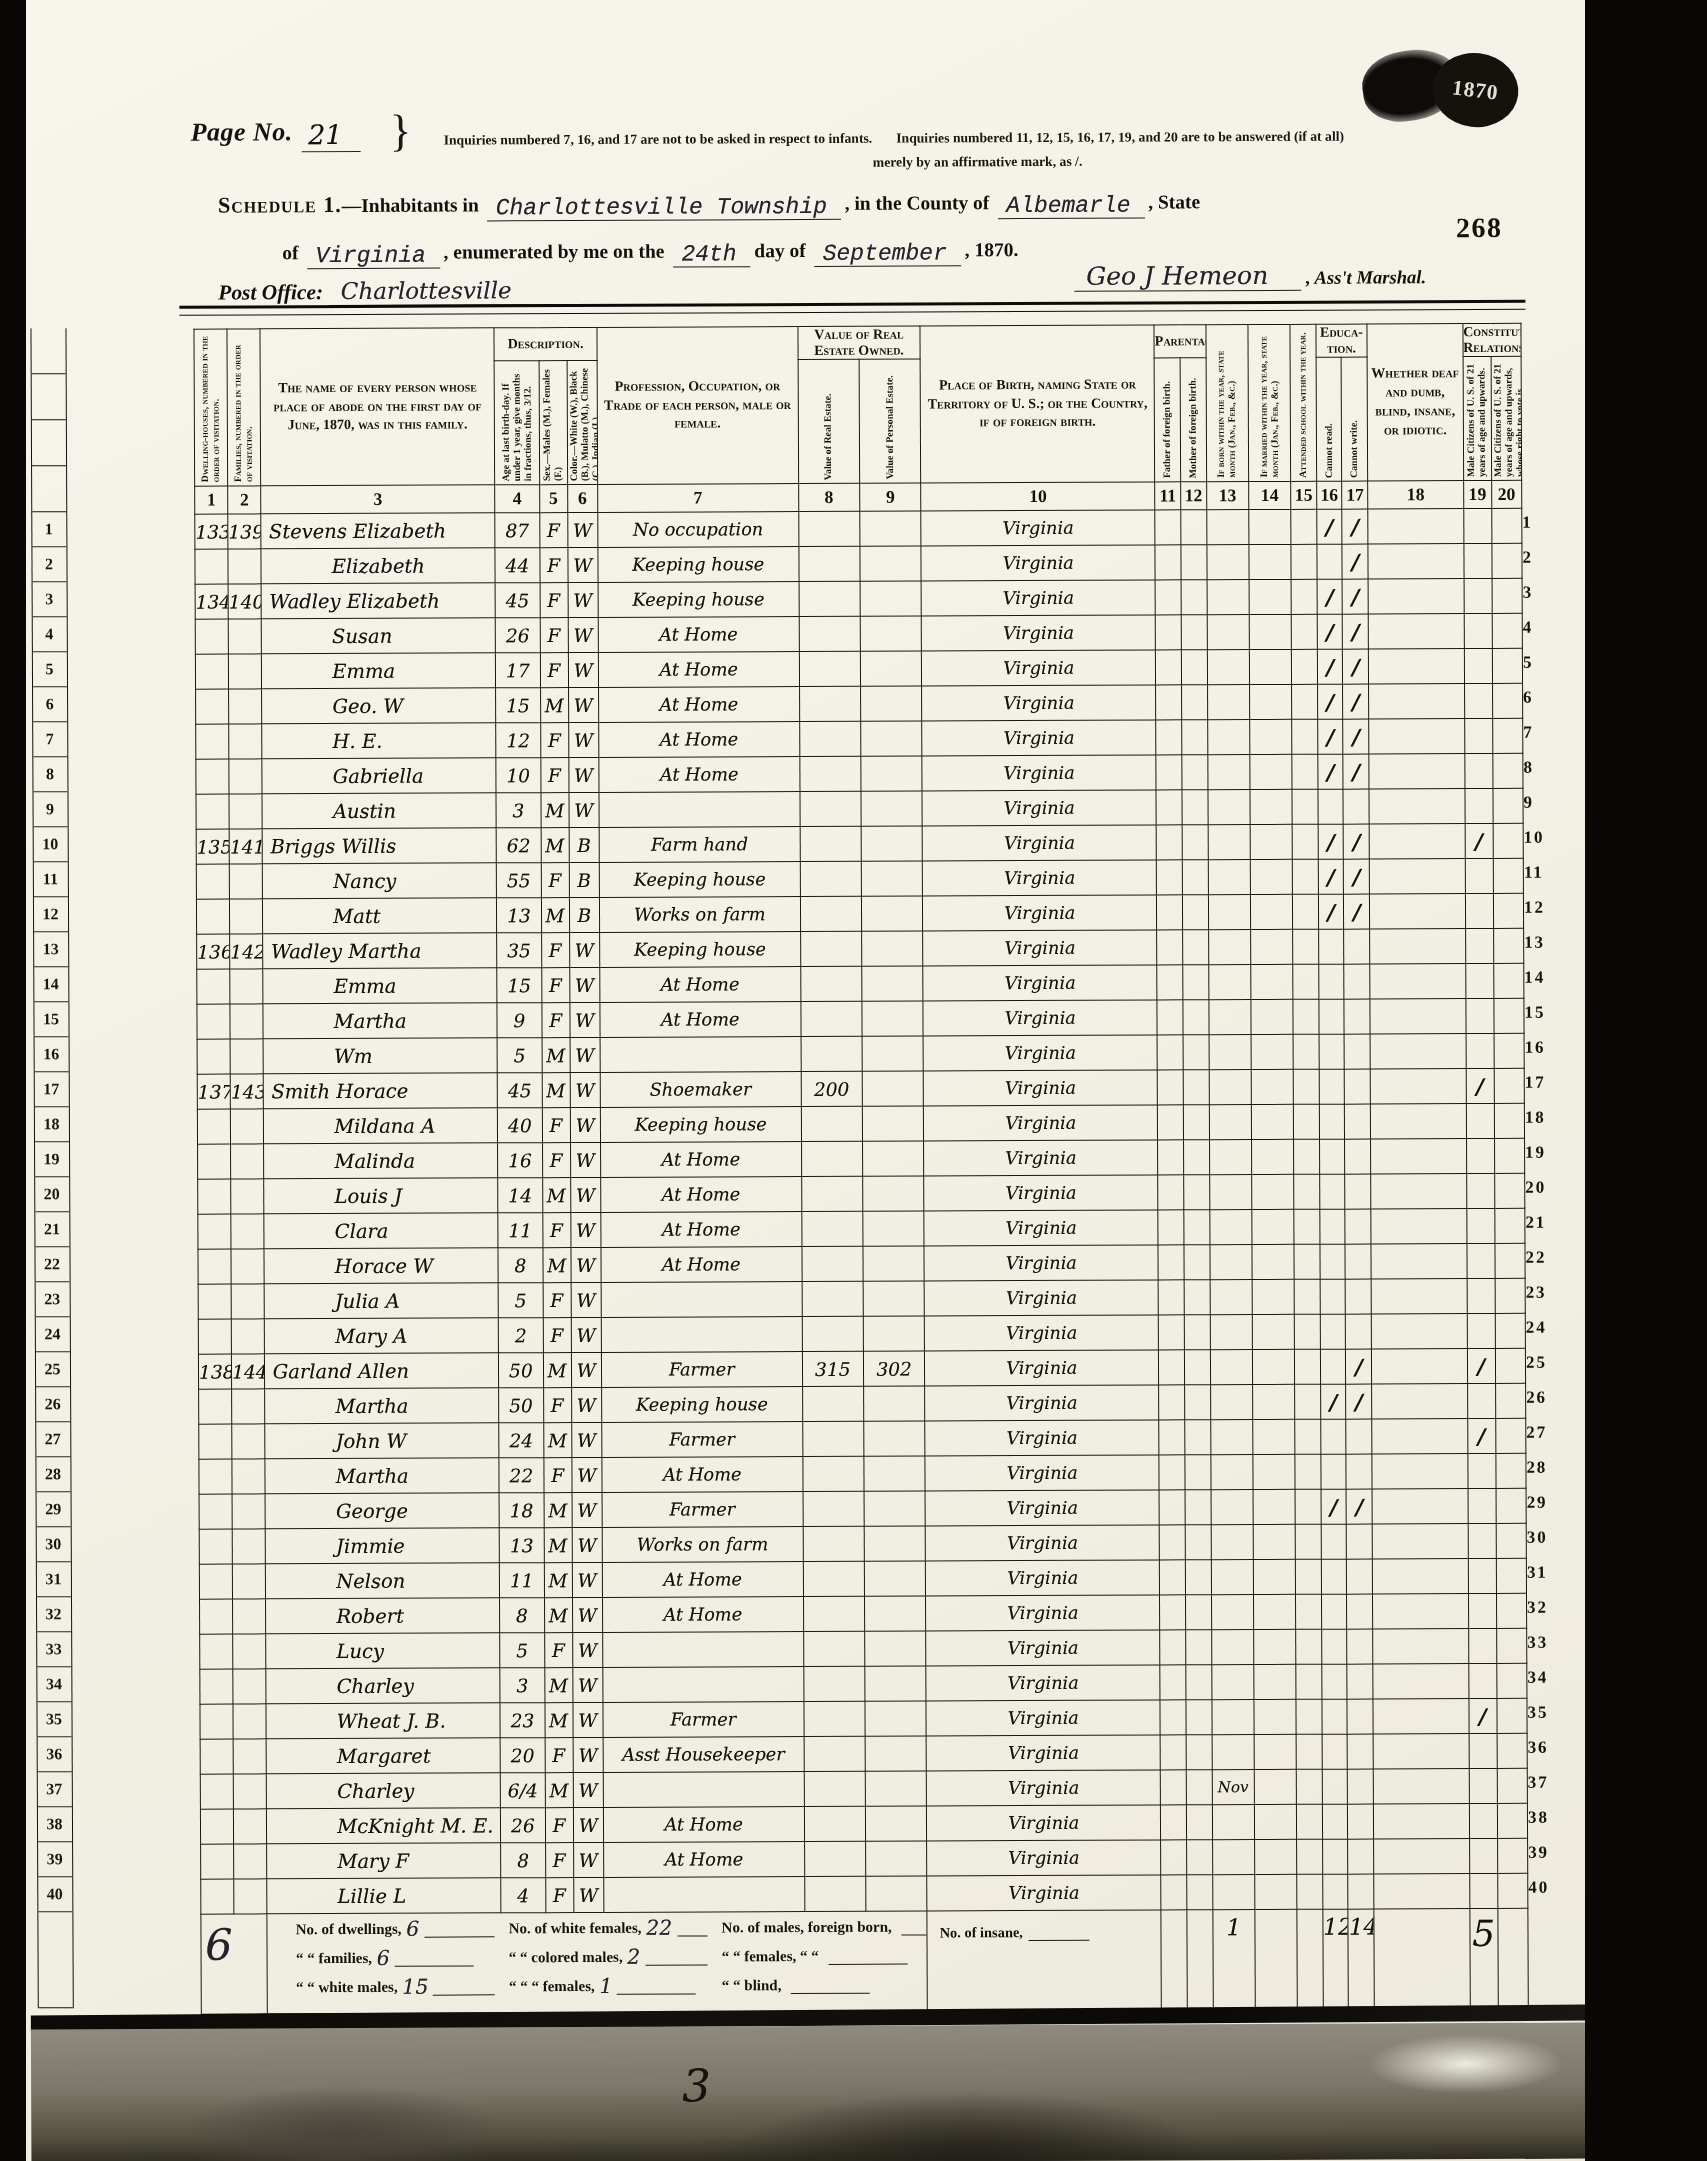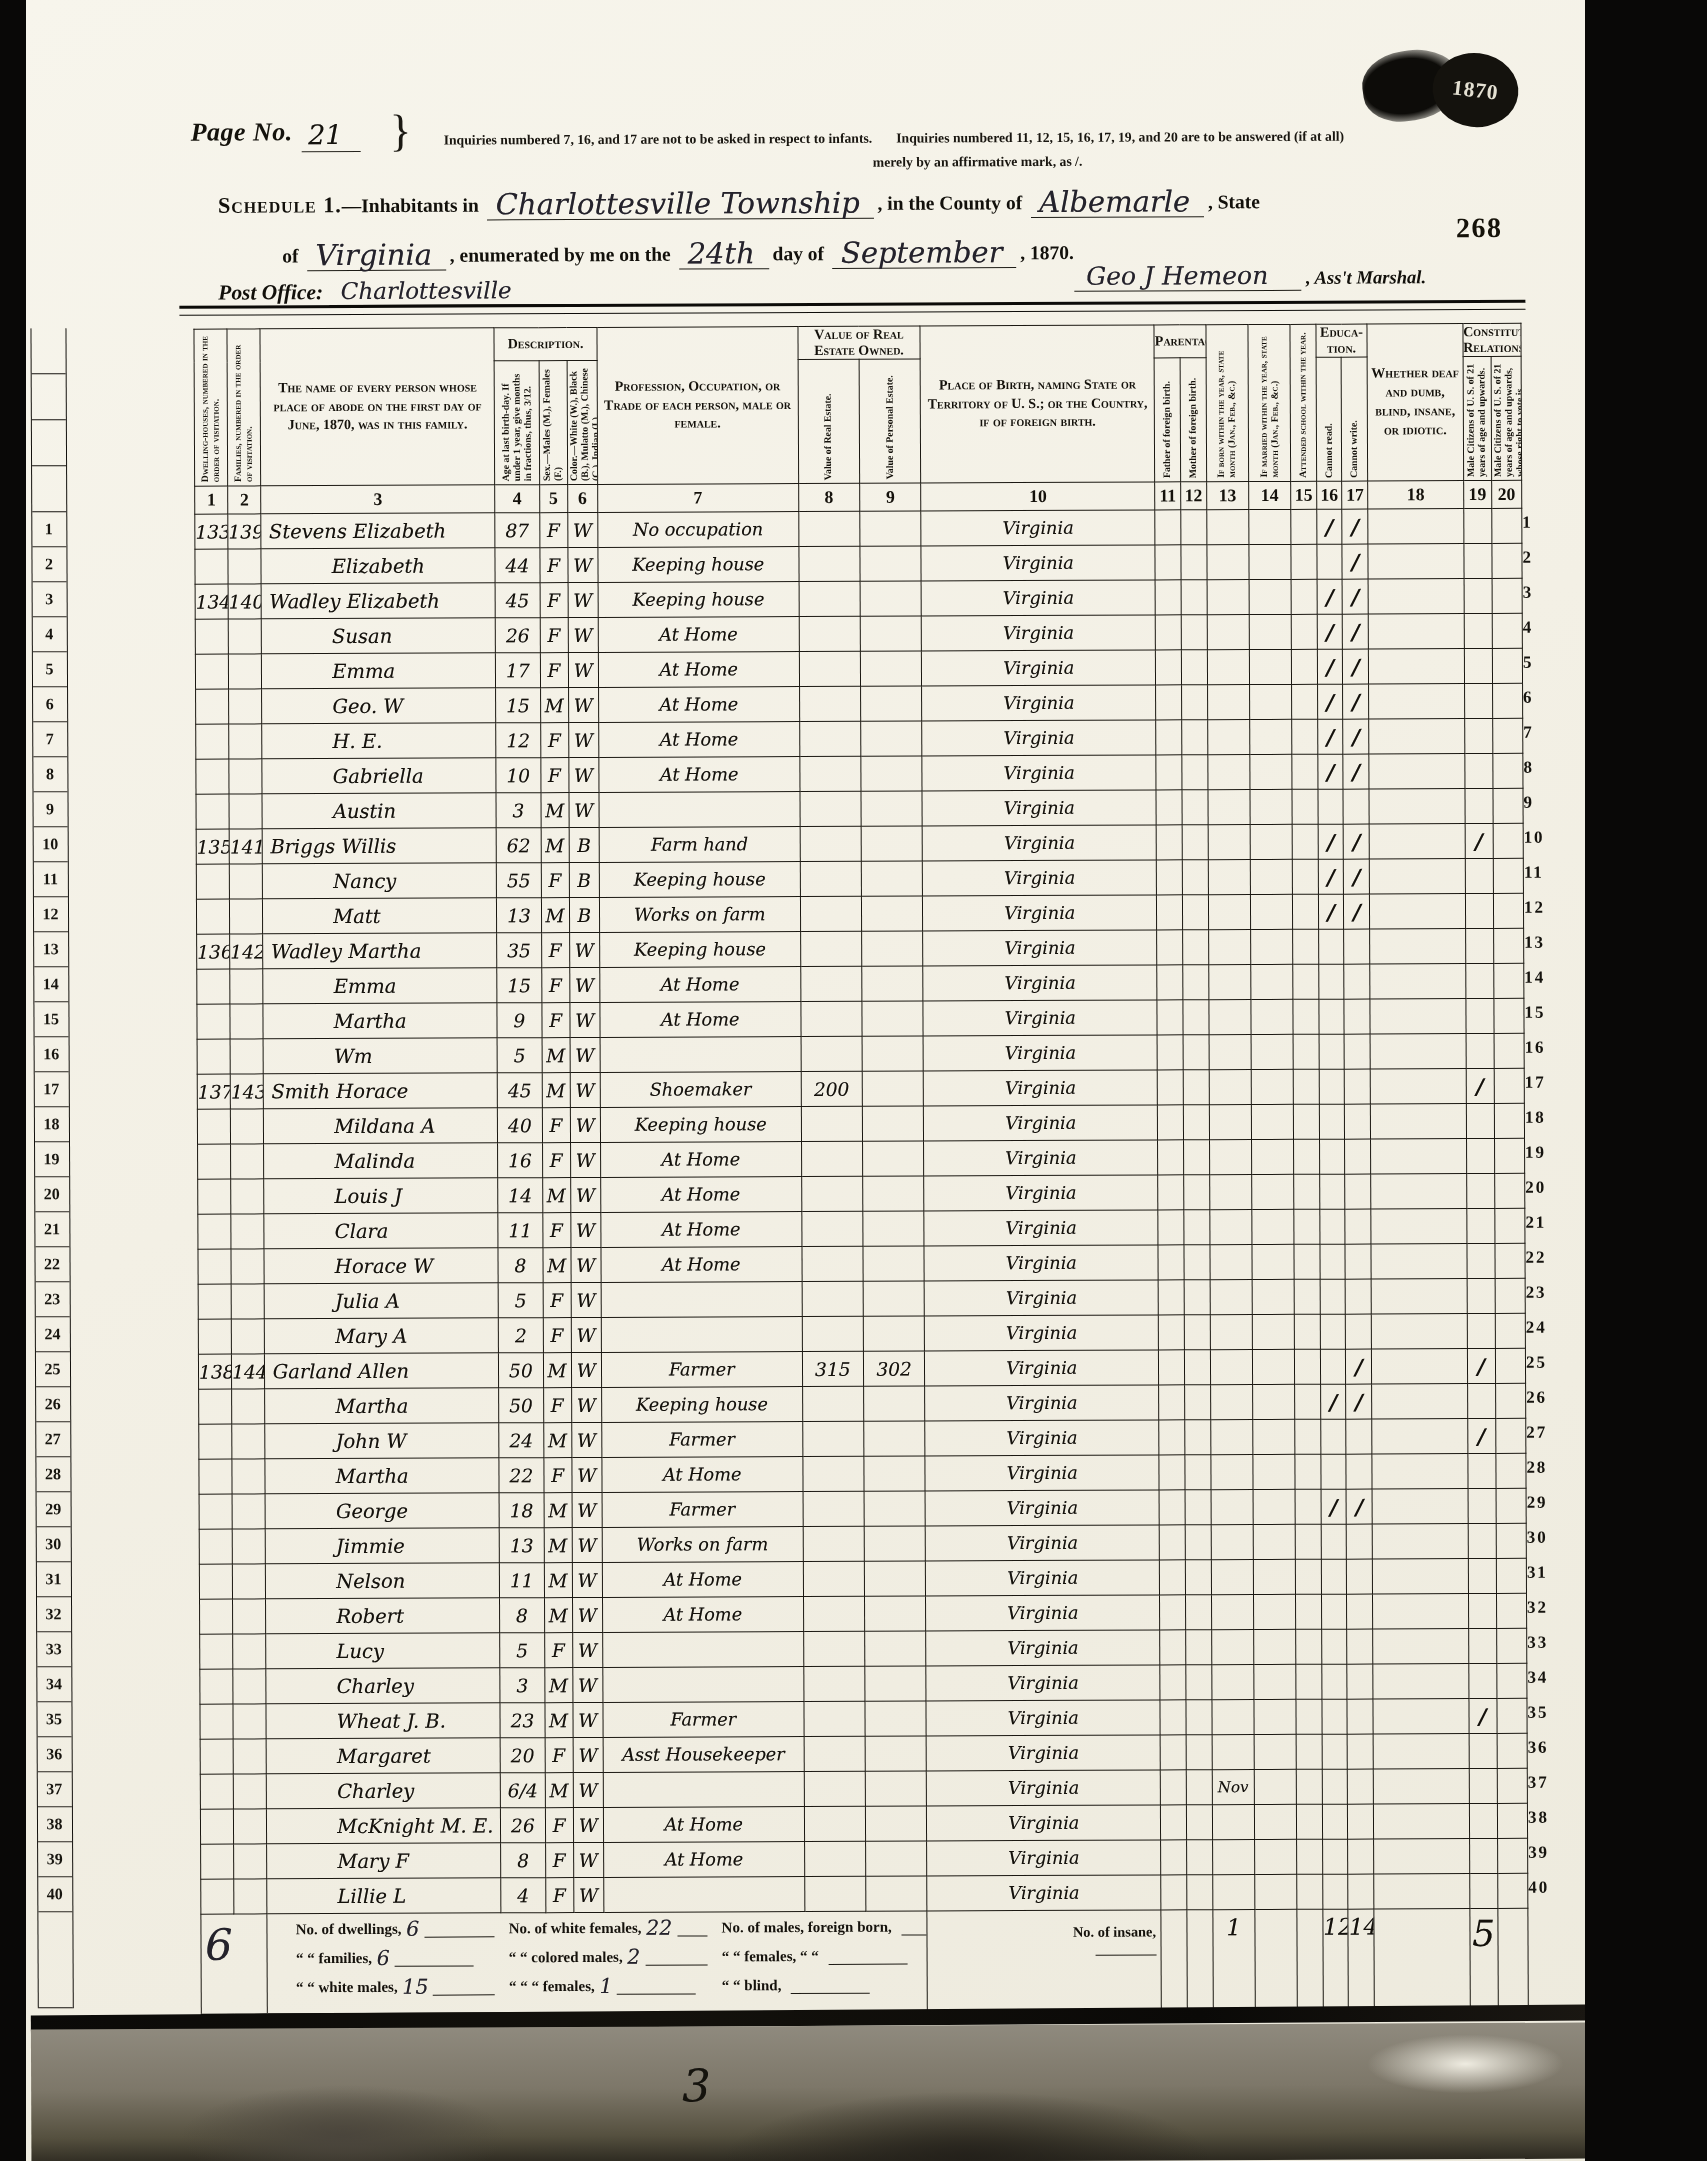--- a/index.html
+++ b/index.html
@@ -66,23 +66,23 @@
     background:#14120d;
     display:flex;align-items:center;justify-content:center;
     transform:rotate(7deg);
   }
   .stamp-year{font-size:21.4px;font-weight:bold;color:#e4e0d2;letter-spacing:0.9px;}
   .sched-line1{left:195px;top:190px;font-size:19.5px;white-space:nowrap;color:#12100b;}
   .sched-line2{left:259px;top:240px;font-size:19.5px;white-space:nowrap;color:#12100b;}
   .sched-title{font-variant:small-caps;font-weight:bold;font-size:22.3px;letter-spacing:0.9px;}
   .sched-bold{font-weight:bold;text-align:right;}
   .fill-hw{
-    display:inline-block;font-size:29px;line-height:.9;
+    display:inline-block;font-size:23px;line-height:.9;
     border-bottom:1.9px solid #1d1b15;padding:0 14px 1.9px 8.4px;margin:0 3.7px;
-    vertical-align:-2.8px;white-space:nowrap;
+    vertical-align:-2.8px;white-space:nowrap;font-family:Liberation Mono, monospace;
   }
   .page-stamp-268{left:1433px;top:215px;font-size:28px;font-weight:bold;letter-spacing:1.4px;color:#151209;}
   .post-line{left:195px;top:276px;font-size:21.4px;font-style:italic;font-weight:bold;color:#12100b;white-space:nowrap;}
   .post-value{font-size:23px;border-bottom:1.9px solid #1d1b15;padding:0 74px 0.9px 11.2px;margin-left:6.5px;font-weight:normal;}
   .marshal-line{left:1051px;top:263px;font-size:18.6px;font-weight:bold;color:#12100b;white-space:nowrap;}
   .marshal-sig{font-size:25px;font-weight:normal;border-bottom:1.9px solid #1d1b15;padding:0 33px 0 12px;margin-right:4.7px;}
   .marshal-title{font-style:italic;}
   .top-rule{position:absolute;left:156px;top:303px;width:1346px;height:5.6px;
     border-top:3.3px solid #0c0b08;border-bottom:1.9px solid #0c0b08;}
 
@@ -122,21 +122,21 @@
   
   tbody.footer td{height:101px;vertical-align:top;border-bottom:4.2px solid #0b0a07;}
   .brace6{font-size:43px;padding:4.7px 0 0 3.7px;text-align:left;display:block;}
   .totals-wrap{padding:6.5px 4.7px 0 28px;}
   .totals-grid{display:grid;grid-template-columns:34% 34% 32%;row-gap:12px;}
   .sum-item{display:flex;align-items:flex-end;white-space:nowrap;padding-right:14px;}
   .sum-label{font-size:15px;font-weight:bold;color:#15120c;}
   .sum-value{font-size:20.5px;line-height:.8;padding:0 4.7px;}
   .sum-line{flex:1;min-width:28px;max-width:79px;border-bottom:1.4px solid #1d1a14;height:16px;}
   .insane-cell{padding:13px 4.7px 0 12px !important;}
-  .insane-inner{display:flex;align-items:flex-end;white-space:nowrap;flex-direction:column;}
+  .insane-inner{display:flex;align-items:flex-end;white-space:nowrap;}
   .insane-label{font-size:14.4px;font-weight:bold;color:#15120c;}
   .insane-line{width:61px;border-bottom:1.4px solid #1d1a14;height:14px;margin-left:5.6px;}
   td.tally{font-size:23px;text-align:center;padding-top:3.7px !important;}
   td.tally.big5{font-size:36px;}
 
   
   .bottom-smear{position:absolute;left:0;top:2010px;width:1559px;height:16px;
     background:linear-gradient(90deg,#0b0a08 0%,#13110c 40%,#0a0907 75%,#1a1712 100%);
     transform:rotate(-0.15deg);}
   .bottom-band{

